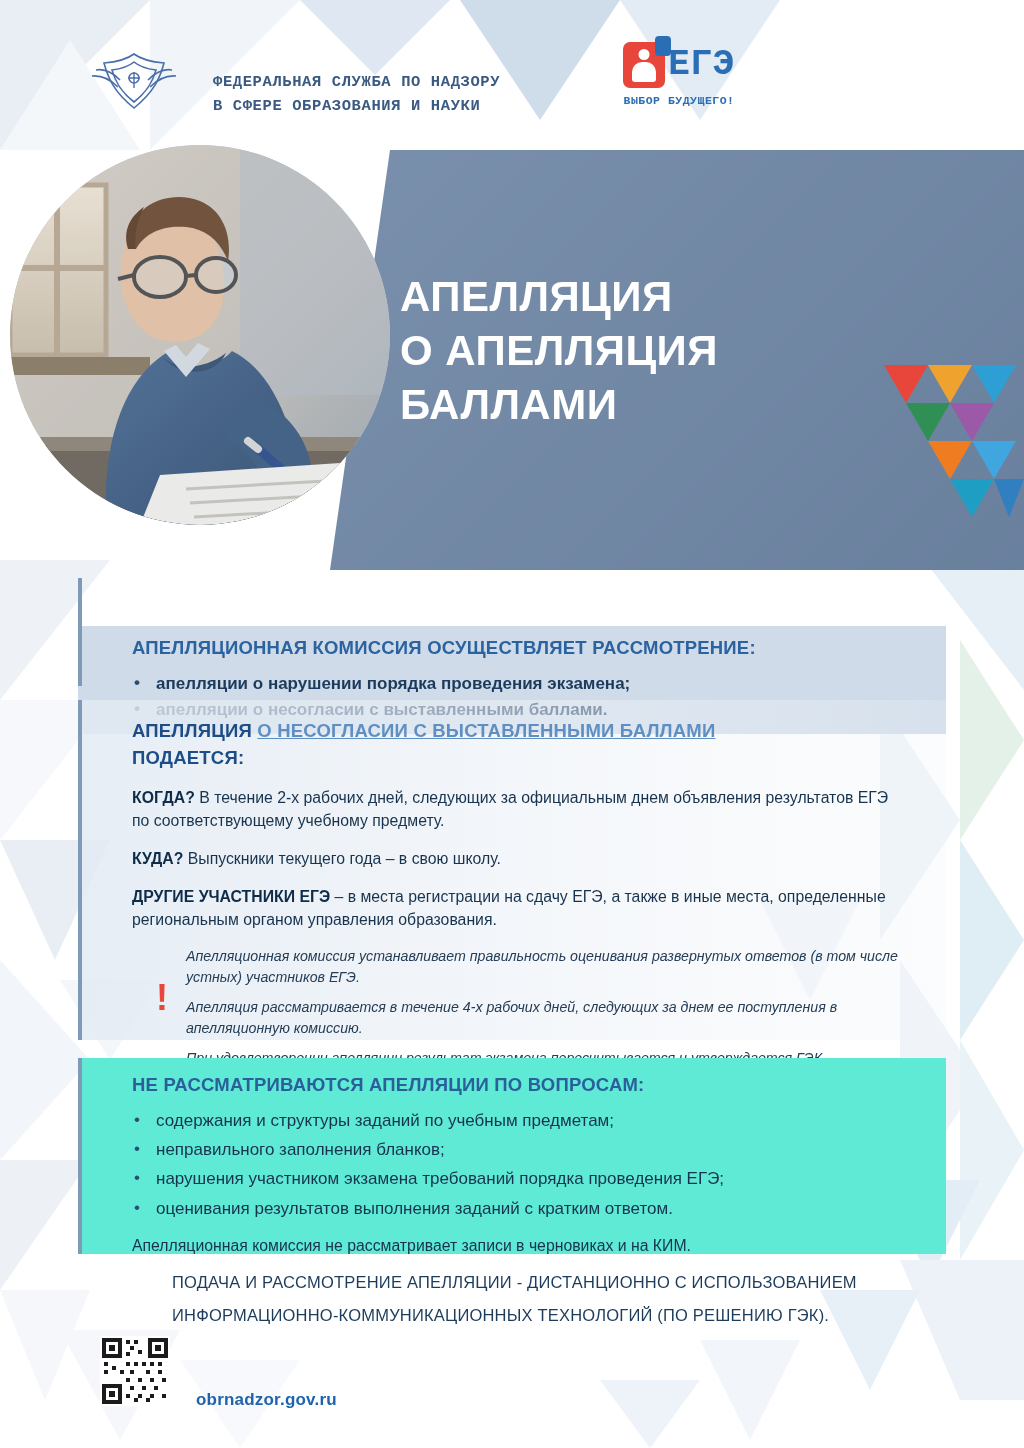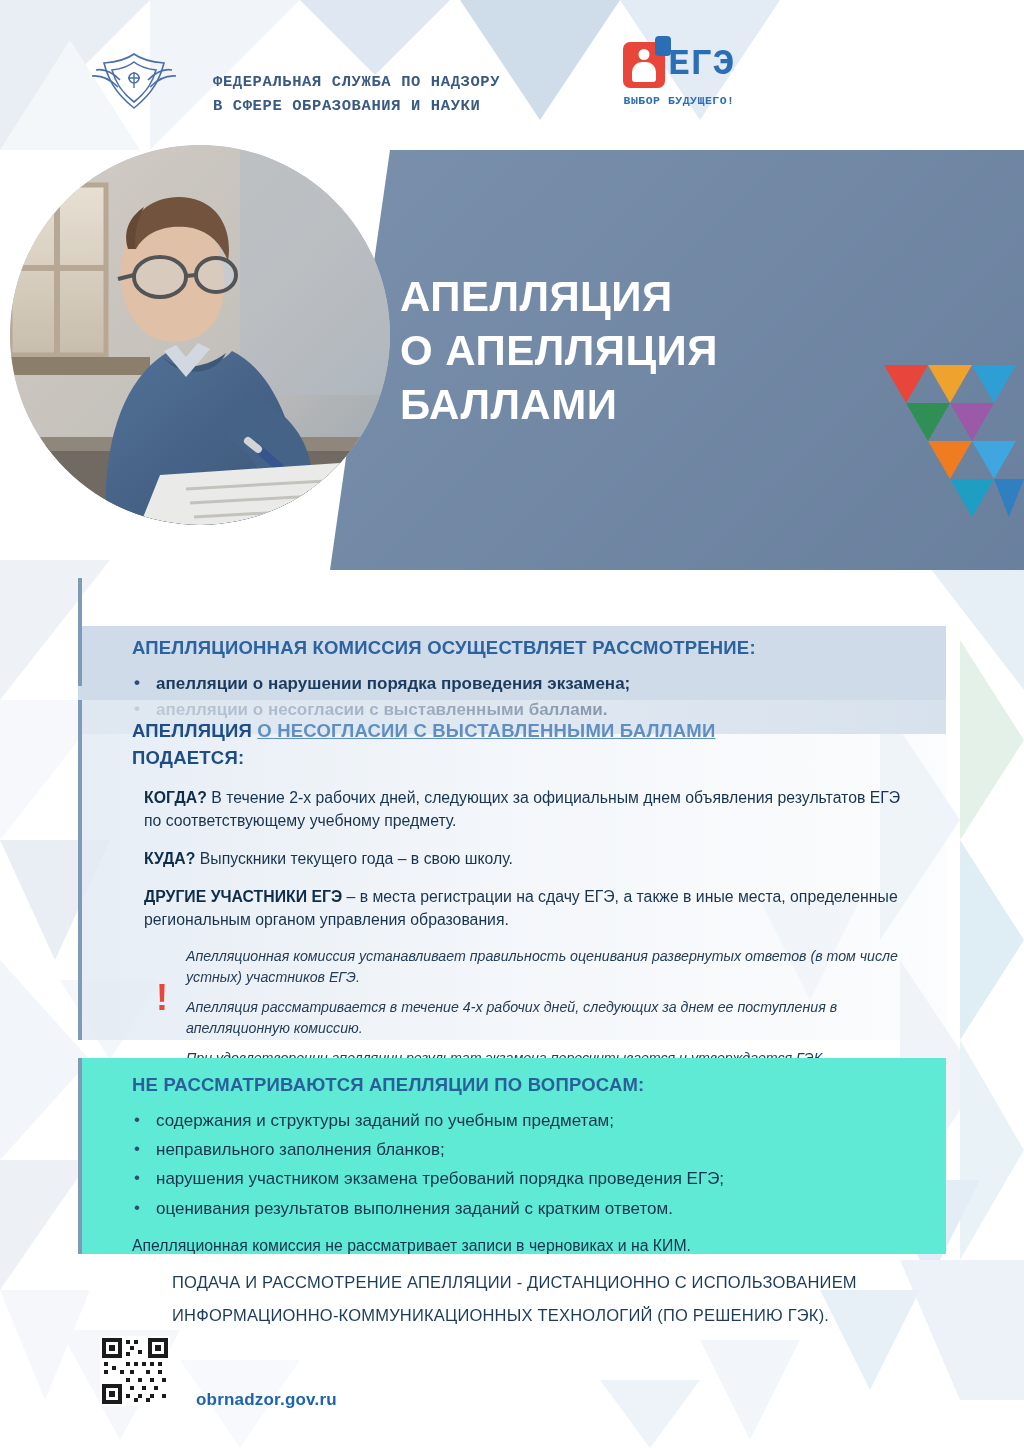--- a/index.html
+++ b/index.html
@@ -249,21 +249,21 @@
     font-weight: bold;
     line-height: 1.45;
     letter-spacing: 0.2px;
   }
   .sec2 h2 .dark { color: #1d4d86; }
   .sec2 h2 .light { color: #5f8fc2; text-decoration: underline; }
   .para {
     font-size: 15.8px;
     color: #17334f;
     line-height: 1.5;
-    margin: 0 0 14px 12px;
+    margin: 0 0 14px 0;
   }
   .para b { color: #0f2c49; }
 
   .note {
     position: relative;
     margin-top: 6px;
     padding-left: 54px;
   }
   .note .excl {
     position: absolute;

